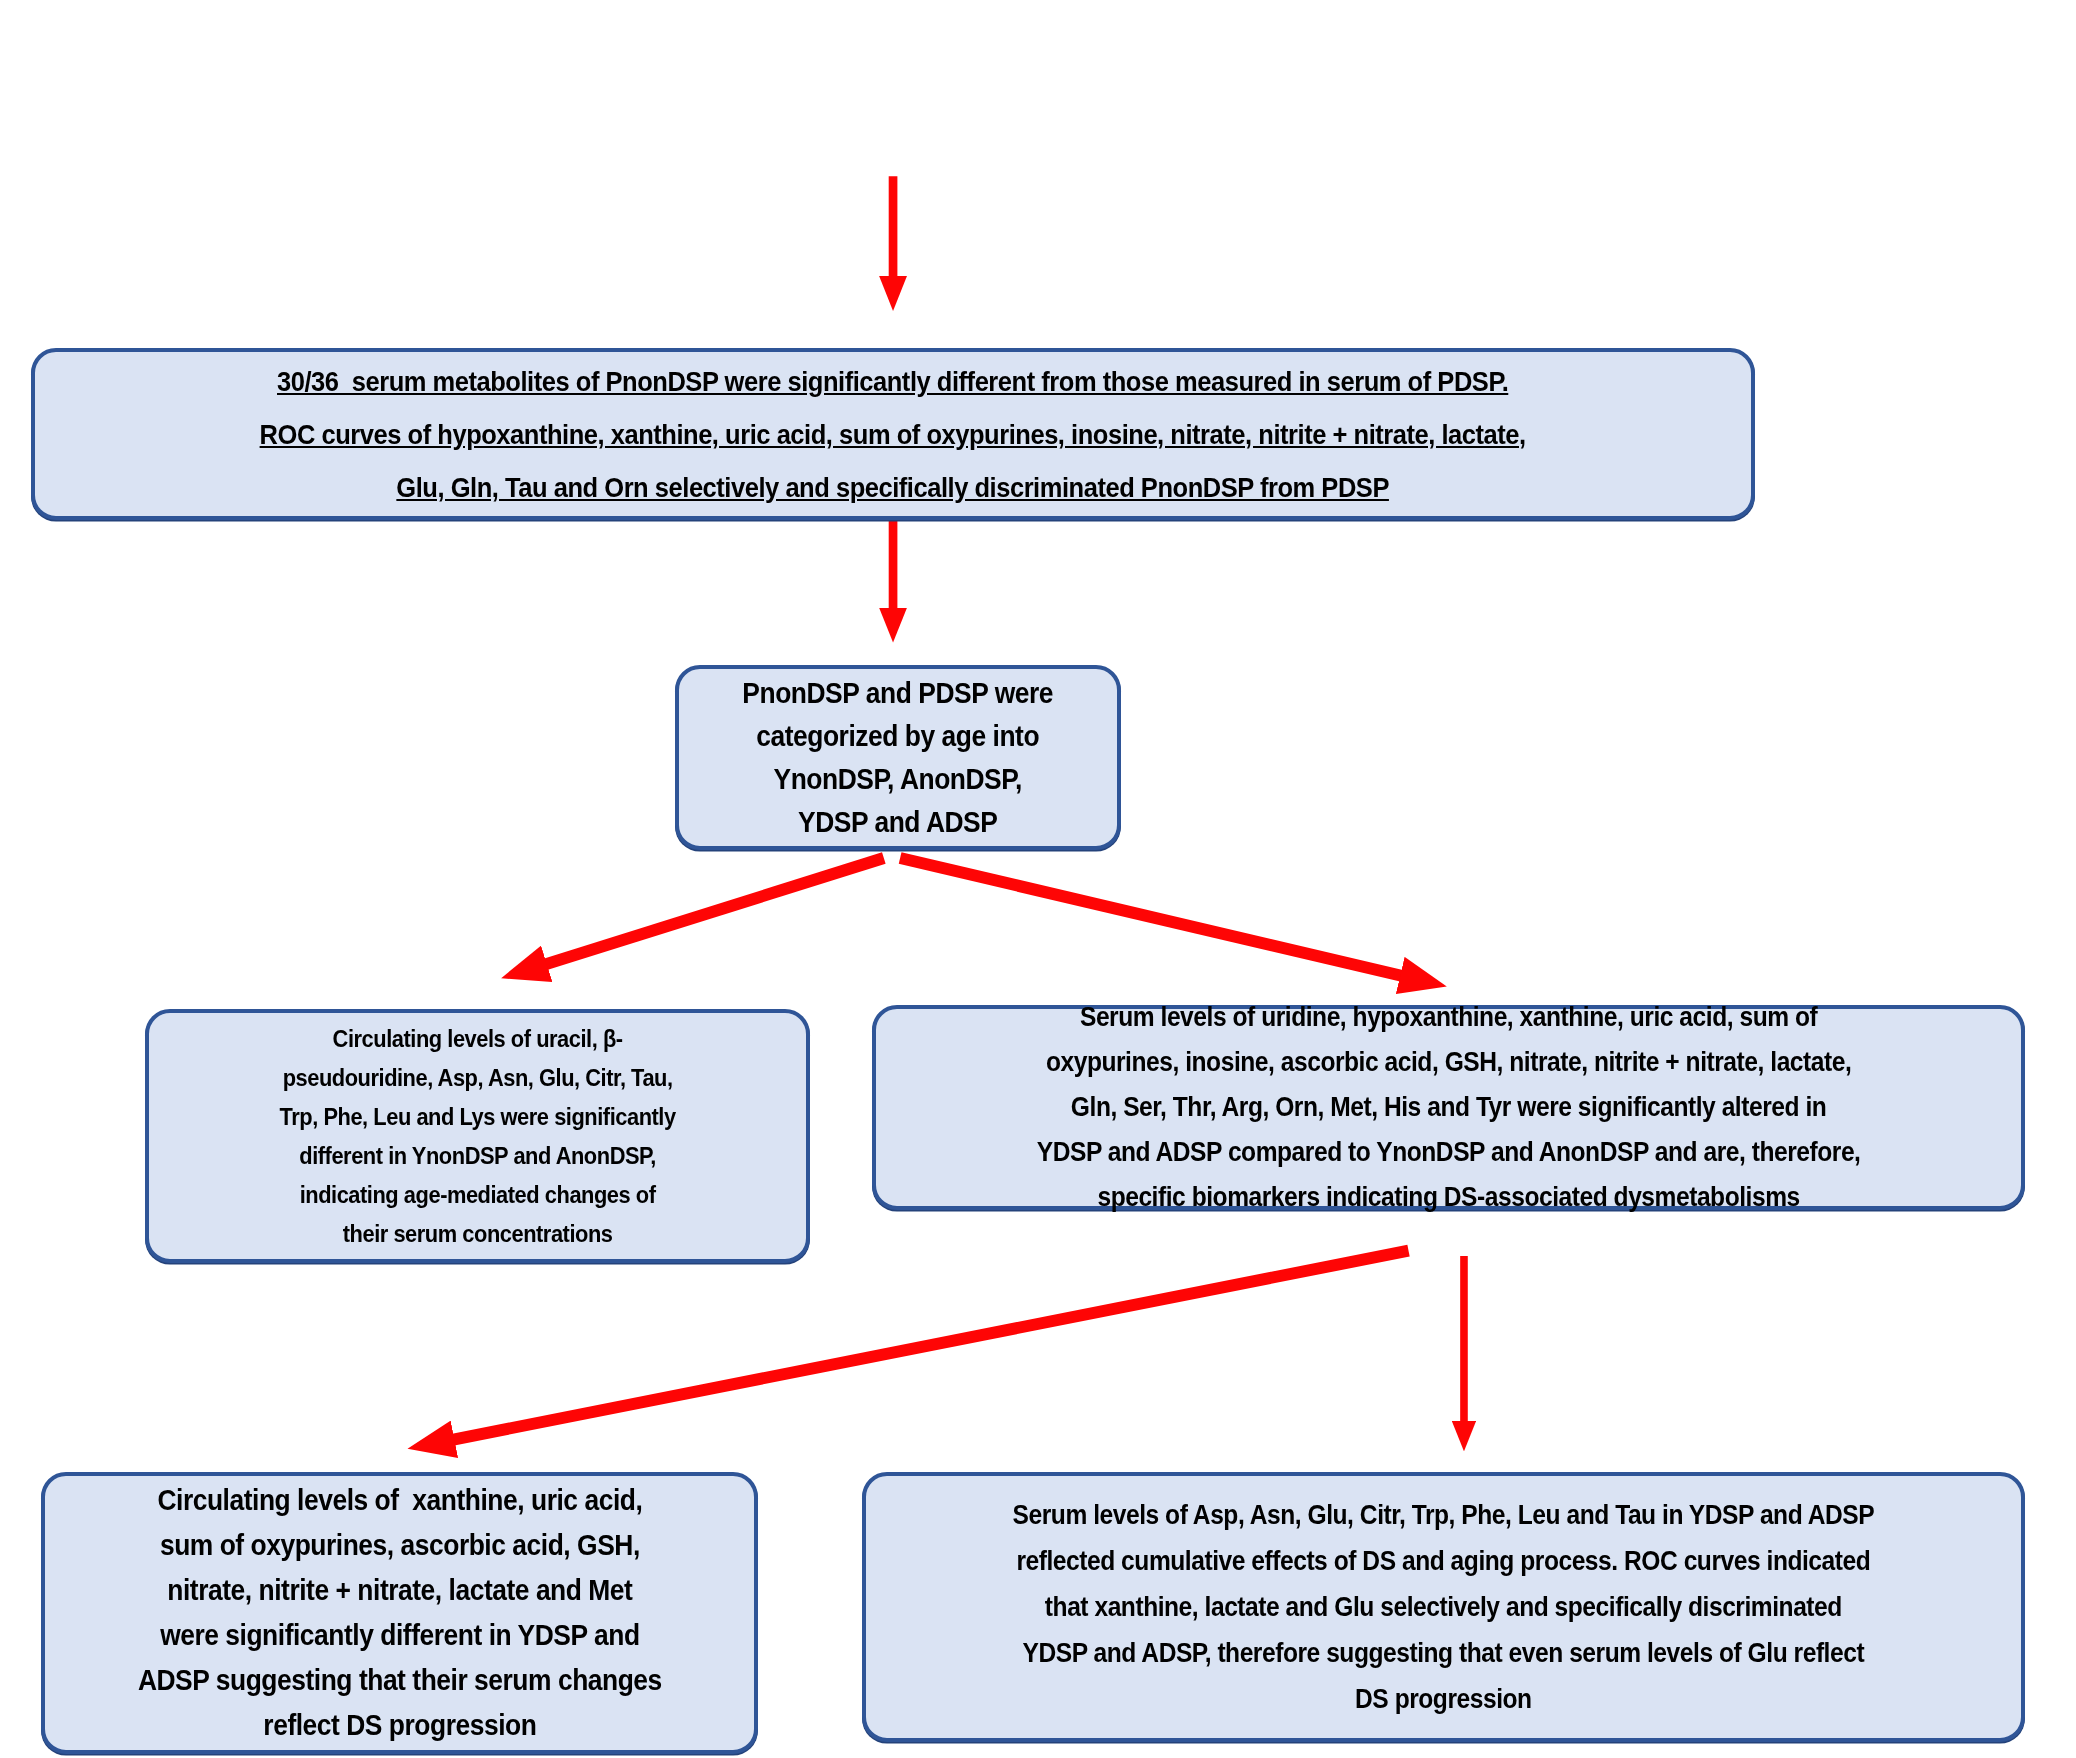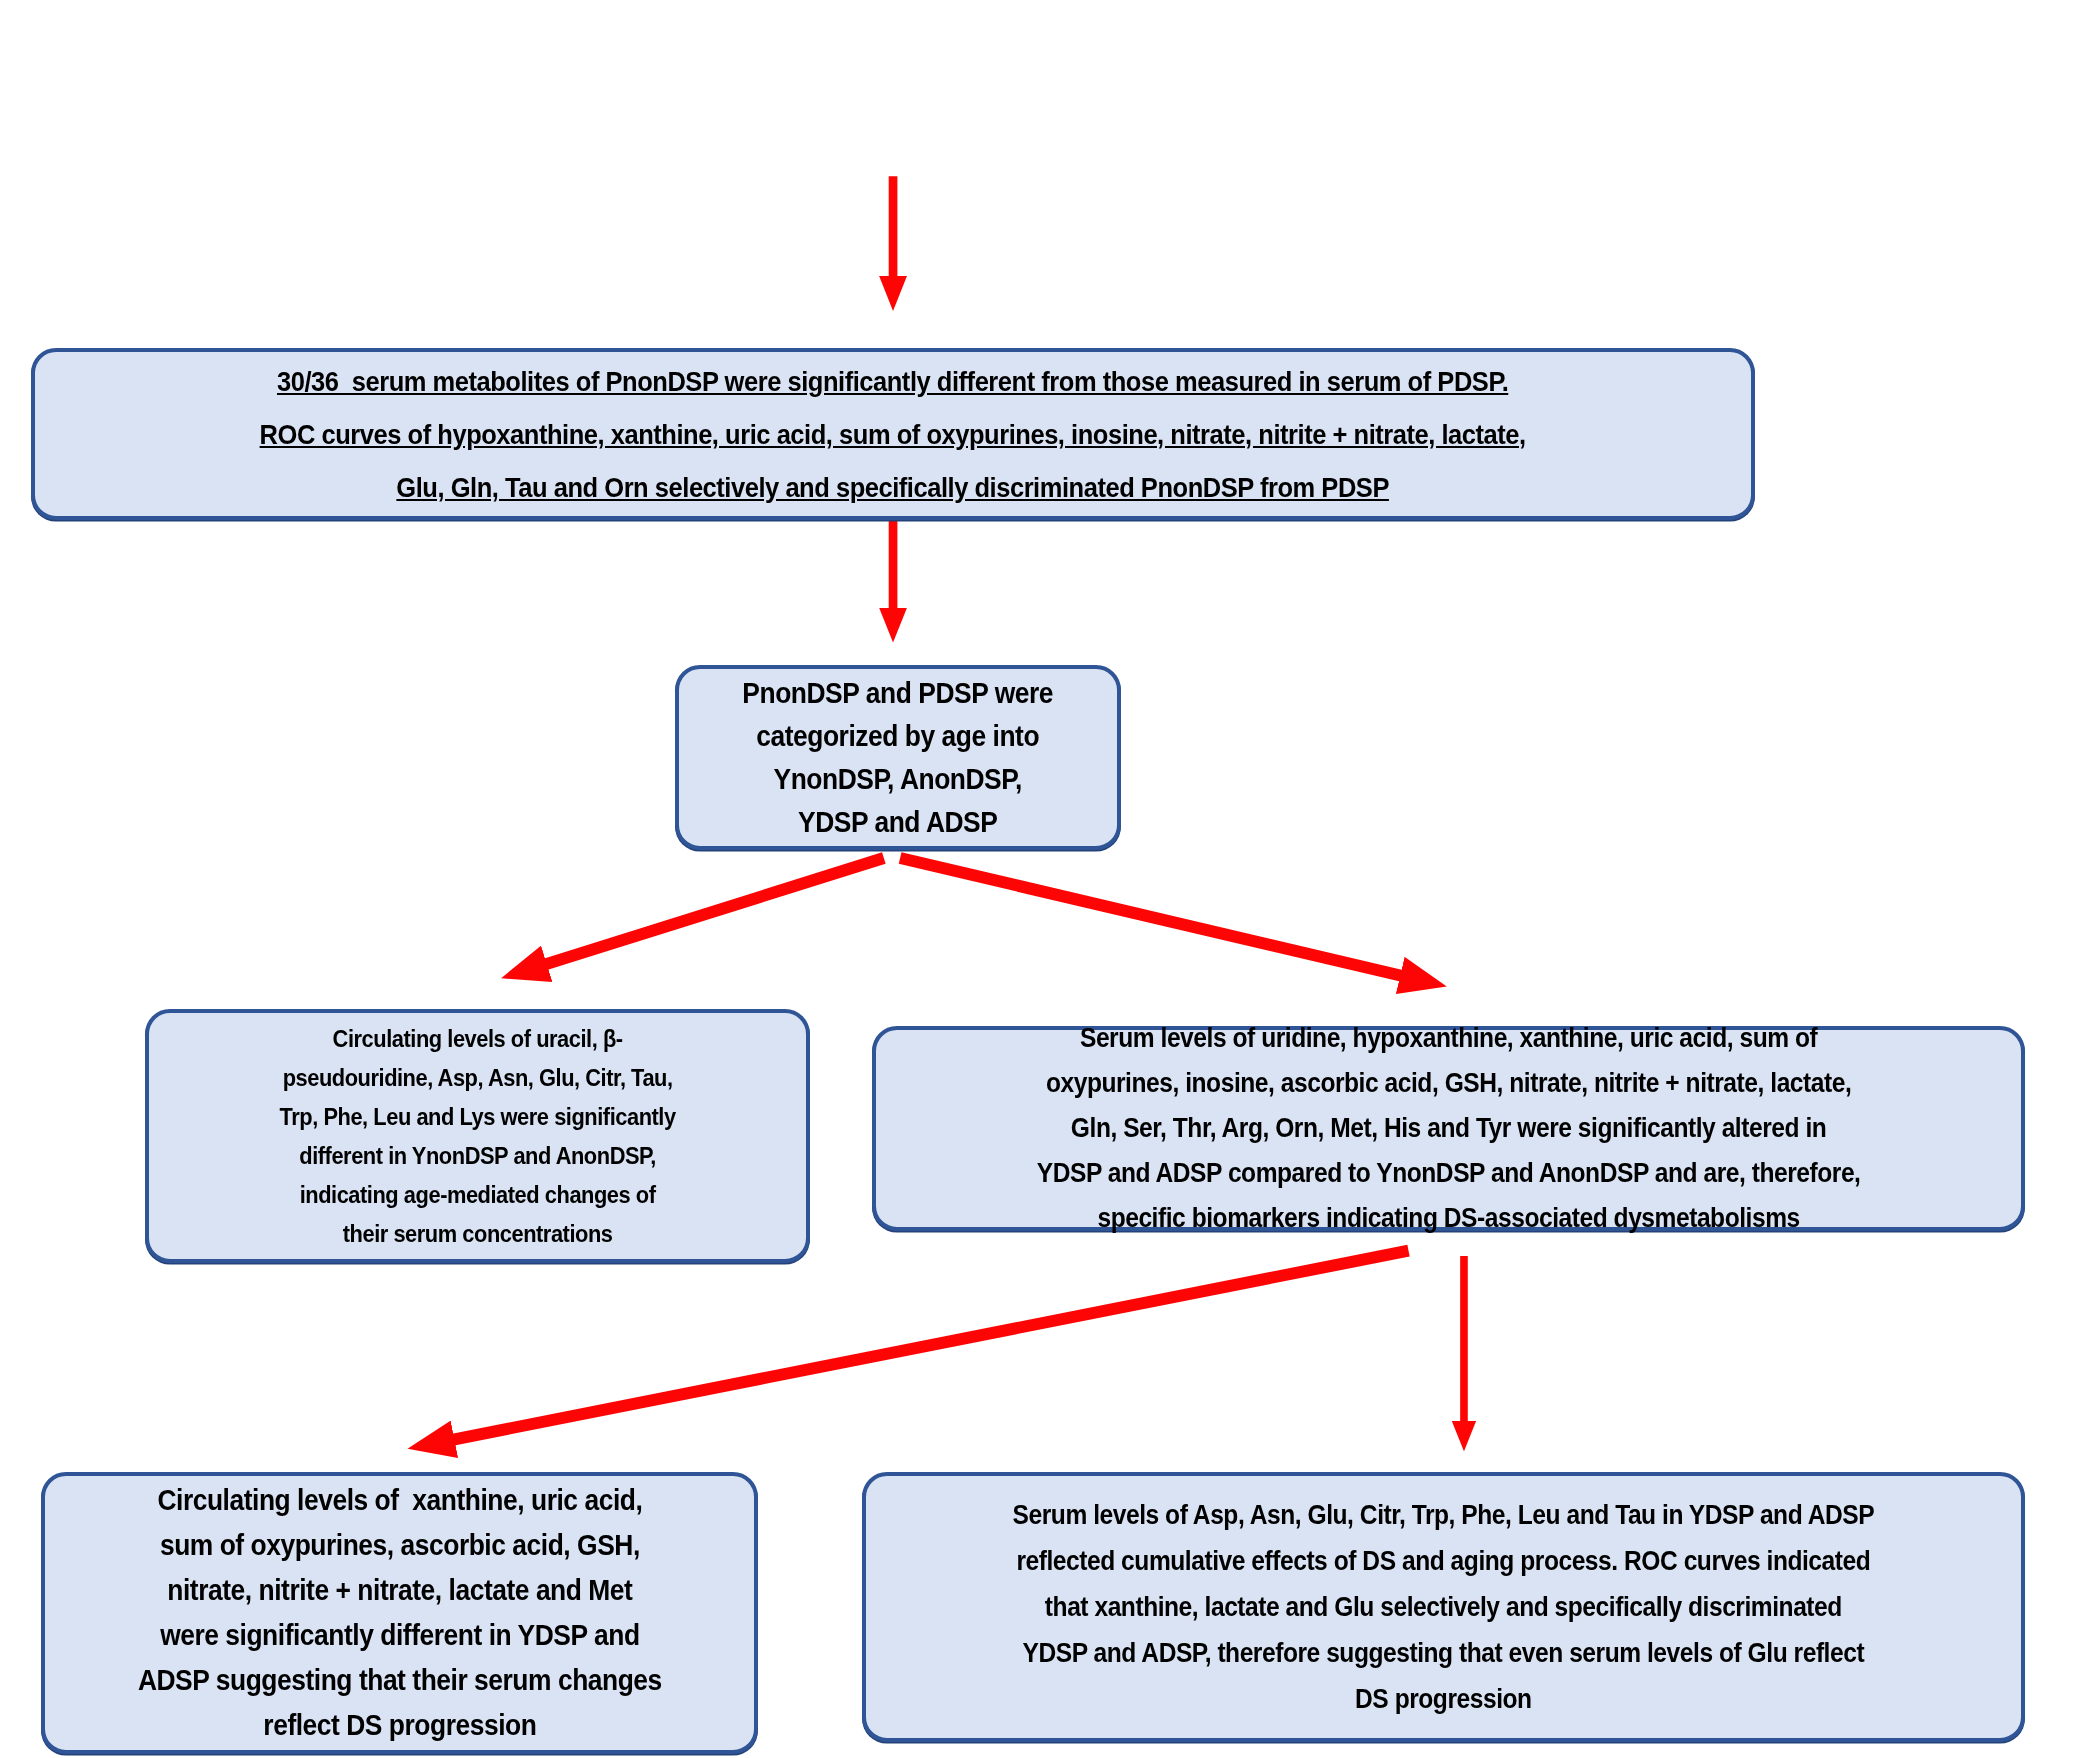--- a/index.html
+++ b/index.html
@@ -24,21 +24,21 @@
     text-align:center;
     box-shadow:0 1.6px 0 #24427a;
   }
   .lines { transform:scaleX(0.91); transform-origin:50% 50%; }
   .ln { white-space:pre; letter-spacing:-0.5px; }
 
   #b-top    { left:561px; top:13px;   width:664px; height:146px; font-size:32px; line-height:47px; }
   #b-screen { left:31px;   top:348px;  width:1724px; height:172px; font-size:28px; line-height:53px;text-decoration:underline; }
   #b-cat    { left:675px; top:665px; width:446px;  height:185px; font-size:29px; line-height:43px; }
   #b-age    { left:145px;  top:1009px; width:665px; height:254px; font-size:24px; line-height:39px; }
-  #b-bio    { left:872px; top:1005px; width:1153px; height:205px; font-size:27px; line-height:45px;margin-top:21px; }
+  #b-bio    { left:872px; top:1005px; width:1153px; height:205px; font-size:27px; line-height:45px; }
   #b-prog   { left:41px;   top:1472px; width:717px; height:282px; font-size:29px; line-height:45px; }
   #b-cum    { left:862px; top:1472px; width:1163px; height:270px; font-size:27px; line-height:46px; }
 
   svg.arrows { position:absolute; left:0; top:0; width:2077px; height:1759px; pointer-events:none; }
   svg.arrows line { stroke:#fe0505; }
 </style>
 </head>
 <body>
 
 <div class="canvas">

